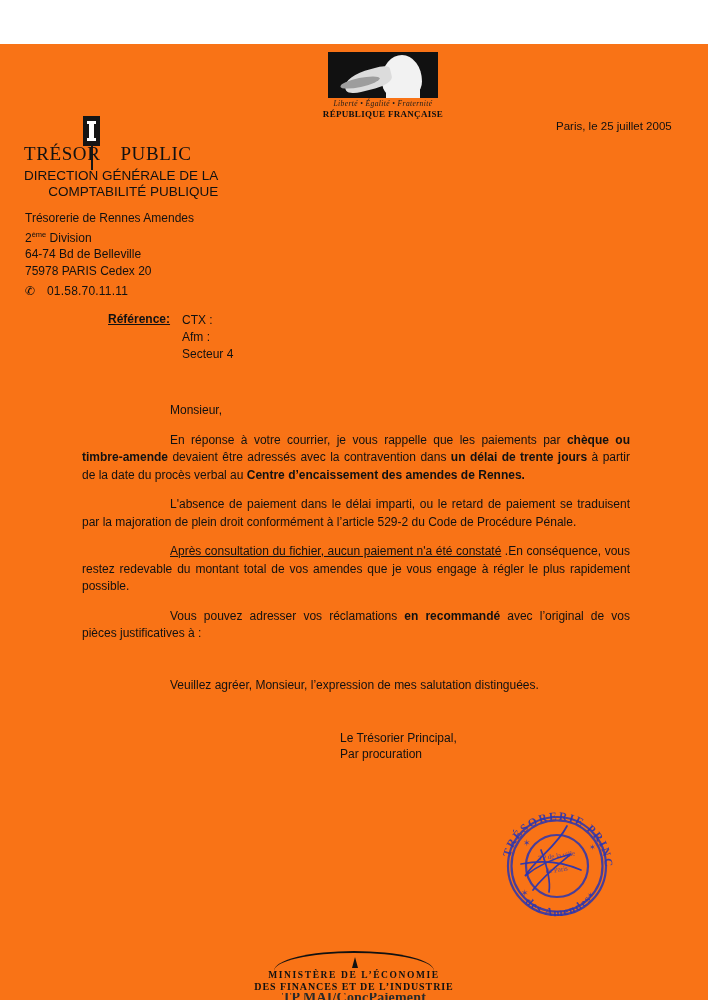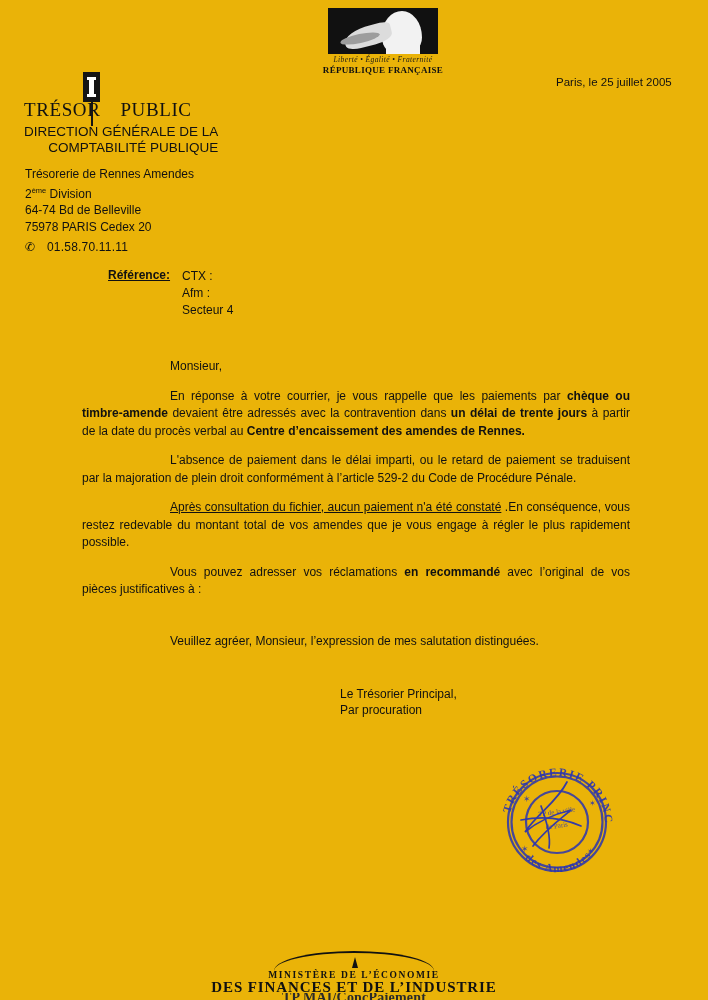--- a/index.html
+++ b/index.html
@@ -13,21 +13,22 @@
     position: relative;
     overflow: hidden;
     font-family: "Liberation Sans", sans-serif;
     color: #111111;
     -webkit-font-smoothing: antialiased;
   }
 
   .page {
     position: absolute;
     inset: 0;
-    background: #eab308;
+    background: #f97316;
+    margin-top: 44px;
   }
 
   
   .marianne {
     position: absolute;
     left: 322px;
     top: 8px;
     width: 122px;
     text-align: center;
   }
@@ -286,21 +287,21 @@
     border-right: 3px solid transparent;
     border-bottom: 11px solid #111111;
   }
   .footer-l1 {
     font-size: 9.5px;
     font-weight: bold;
     letter-spacing: 1.6px;
     line-height: 12px;
   }
   .footer-l2 {
-    font-size: 15px;
+    font-size: 10px;
     font-weight: bold;
     letter-spacing: 0.9px;
     line-height: 12px;
   }
   .footer-l3 {
     font-size: 14px;
     font-weight: bold;
     letter-spacing: 0.2px;
     line-height: 10px;
     height: 7px;

